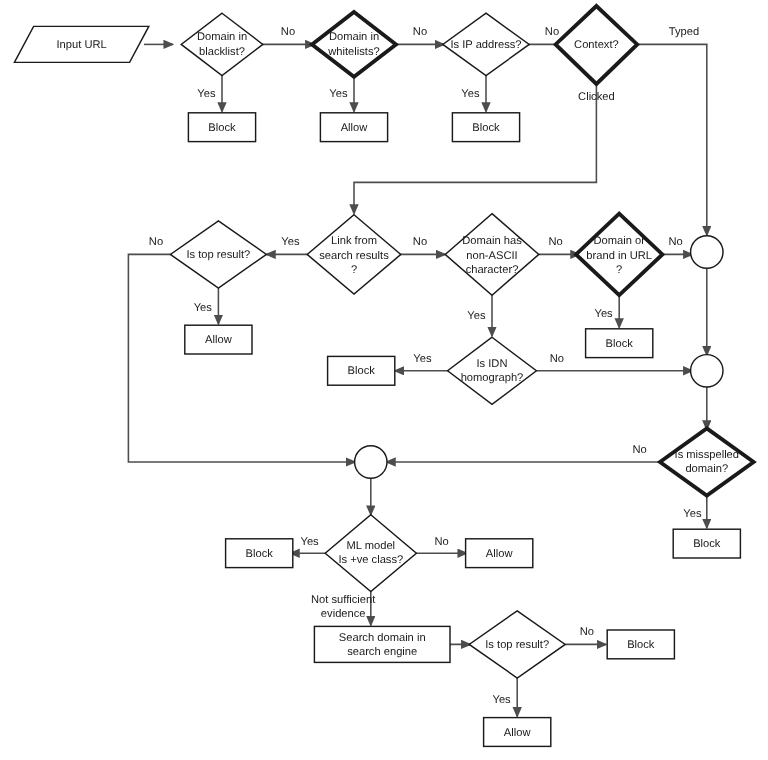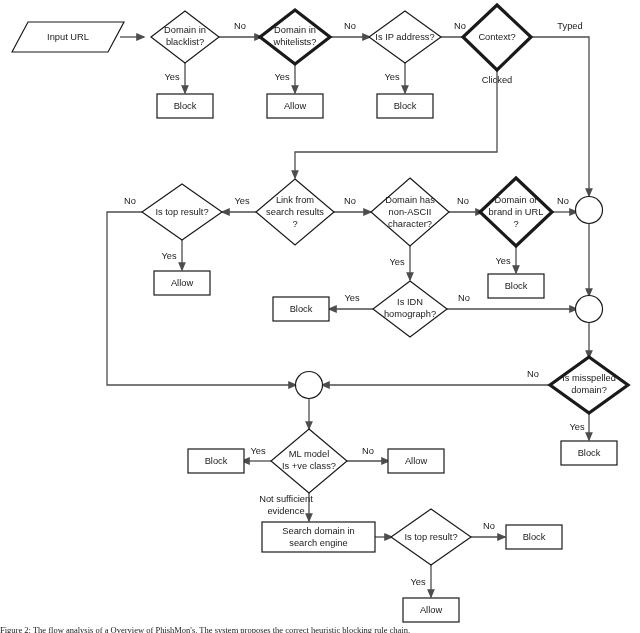--- a/index.html
+++ b/index.html
@@ -310,15 +310,14 @@
     <text class="edge-label" x="533" y="375">No</text>
     <text class="edge-label" x="577" y="428">Yes</text>
     <text class="edge-label" x="258" y="452">Yes</text>
     <text class="edge-label" x="368" y="452">No</text>
     <text class="edge-label" x="286" y="500">Not sufficient</text>
     <text class="edge-label" x="286" y="512">evidence</text>
     <text class="edge-label" x="489" y="527">No</text>
     <text class="edge-label" x="418" y="583">Yes</text>
   </svg>
 
-  <div class="caption">Figure 2: The flow analysis of a Overview of PhishMon's. The system proposes the correct heuristic blocking rule chain.</div>
 
 </div>
 
 </body></html>

